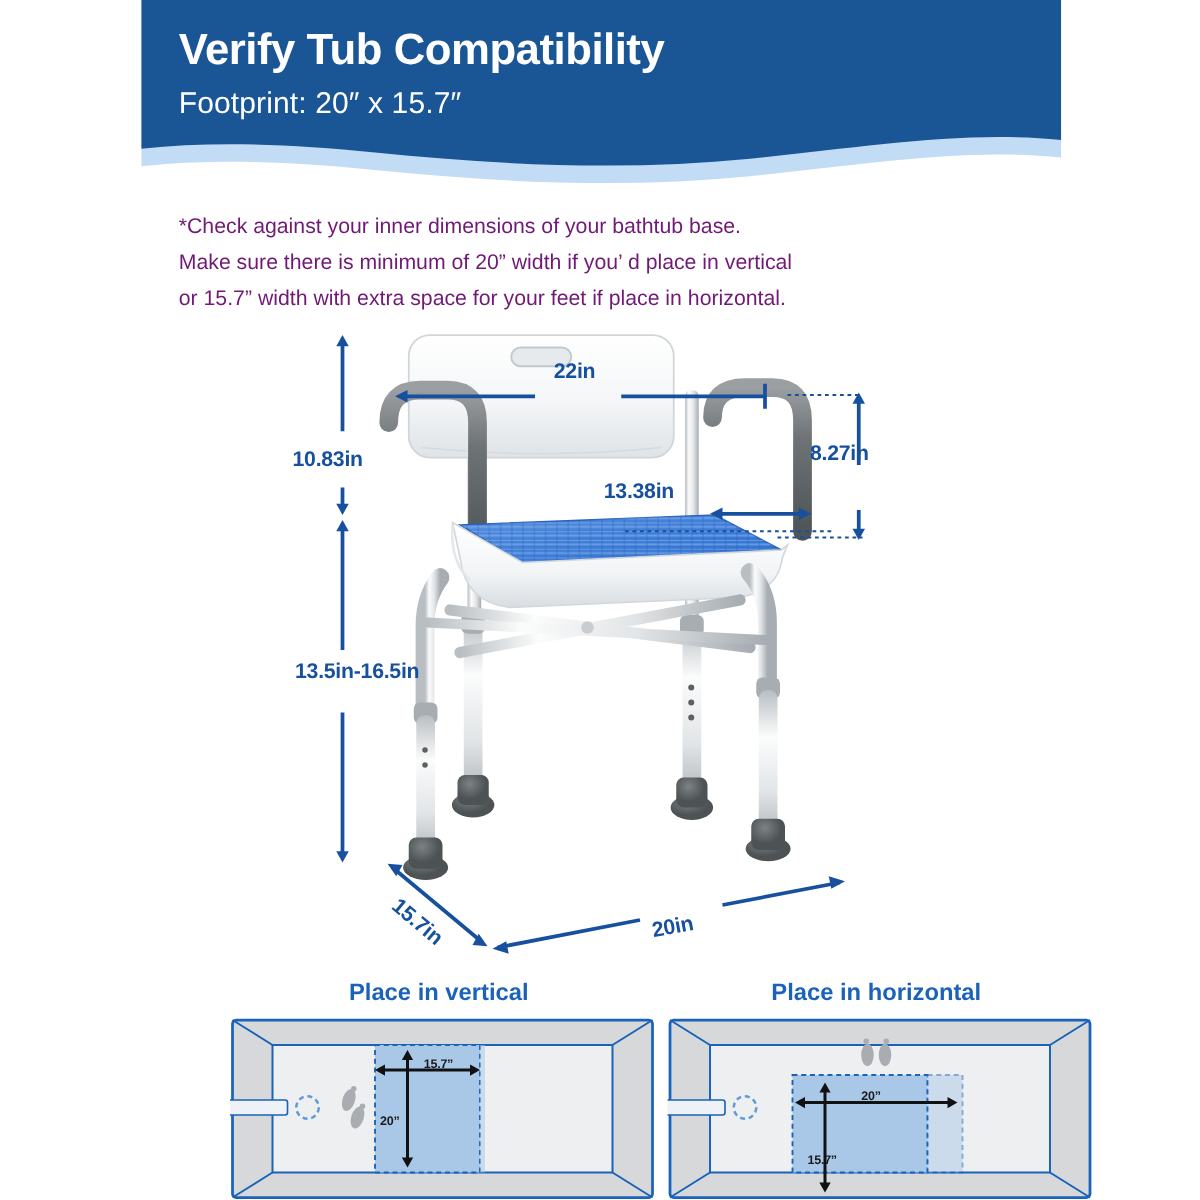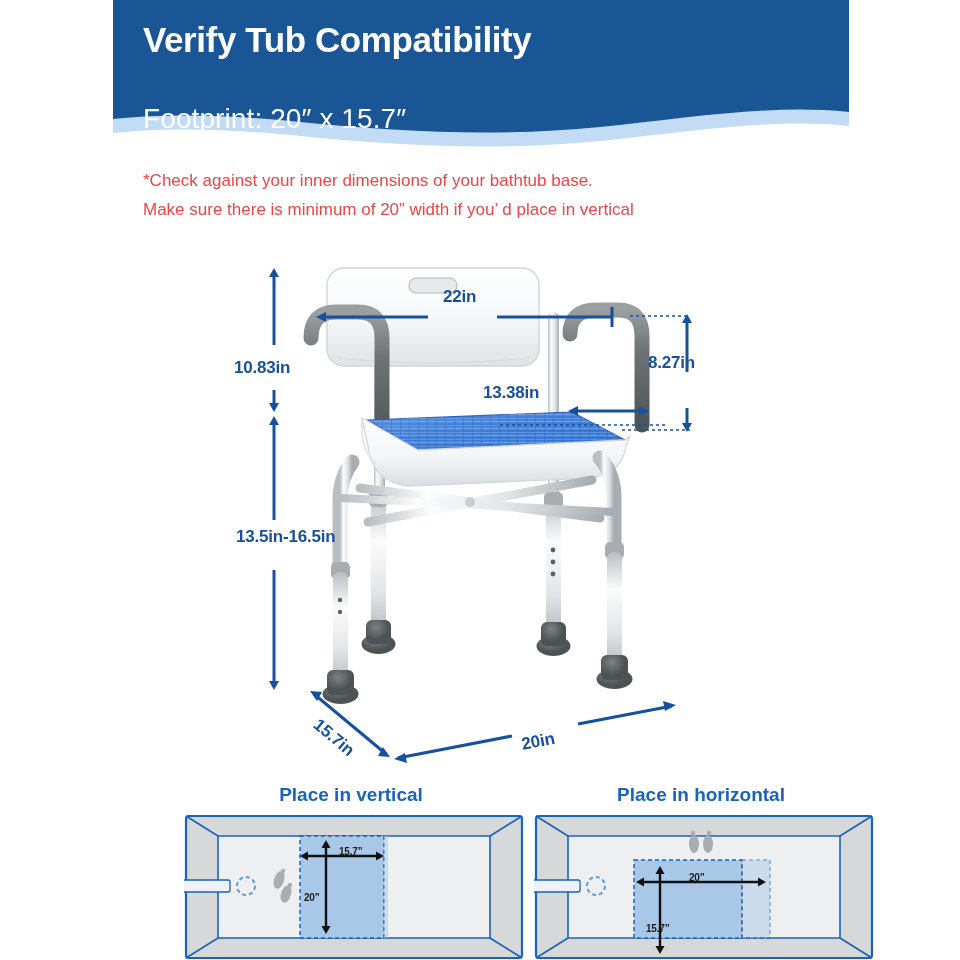--- a/index.html
+++ b/index.html
@@ -6,25 +6,25 @@
   body{width:960px;height:960px;position:relative;overflow:hidden;
        font-family:"Liberation Sans","DejaVu Sans",sans-serif;color:#4a4a4a;}
 
   
   .banner-wrap{position:absolute;left:0;top:0;width:796px;height:170px;}
   .banner-svg{position:absolute;left:0;top:0;}
   .banner-title{position:absolute;left:143px;top:20px;width:700px;
         font-size:35px;font-weight:bold;color:#ffffff;letter-spacing:-.4px;
         line-height:40px;}
   .banner-sub{position:absolute;left:143px;top:68px;width:700px;
-        font-size:28px;color:#ffffff;letter-spacing:.1px;line-height:30px;font-weight:400;margin-top:36px;}
+        font-size:24px;color:#ffffff;letter-spacing:.1px;line-height:30px;font-weight:400;}
 
   
   .intro{position:absolute;left:143px;top:166px;width:700px;
-        font-size:17px;line-height:29px;color:#ef4444;font-weight:400;}
+        font-size:17px;line-height:29px;color:#701a75;font-weight:400;}
   .intro div{white-space:nowrap;}
 
   
   .diagram{position:absolute;left:0;top:250px;width:960px;height:520px;}
   .dim-label{position:absolute;color:#16509e;font-weight:bold;font-size:16.5px;
         white-space:nowrap;letter-spacing:-.2px;}
   .dim-label.big{font-size:17px;}
 
   
   .tub-section{position:absolute;left:0;top:778px;width:960px;height:182px;margin-left:36px;}
@@ -52,20 +52,21 @@
                C500,137 400,132 300,122 C230,115 170,113 113,119 Z" fill="#1a5596"></path>
     </g>
   </svg>
   <div class="banner-title">Verify Tub Compatibility</div>
   <div class="banner-sub">Footprint: 20″ x 15.7″</div>
 </div>
 
 <div class="intro">
   <div>*Check against your inner dimensions of your bathtub base.</div>
   <div>Make sure there is minimum of 20”  width if you’ d place in vertical</div>
+  <div>or  15.7” width with extra space for your feet if place in horizontal.</div>
 </div>
 
 <div class="diagram">
   <svg width="960" height="520" viewBox="0 0 960 520">
     <defs>
       <linearGradient id="tube" x1="0" y1="0" x2="1" y2="0">
         <stop offset="0%" stop-color="#b9bec2"></stop>
         <stop offset="28%" stop-color="#fbfcfc"></stop>
         <stop offset="62%" stop-color="#e2e5e7"></stop>
         <stop offset="100%" stop-color="#a7adb2"></stop>

